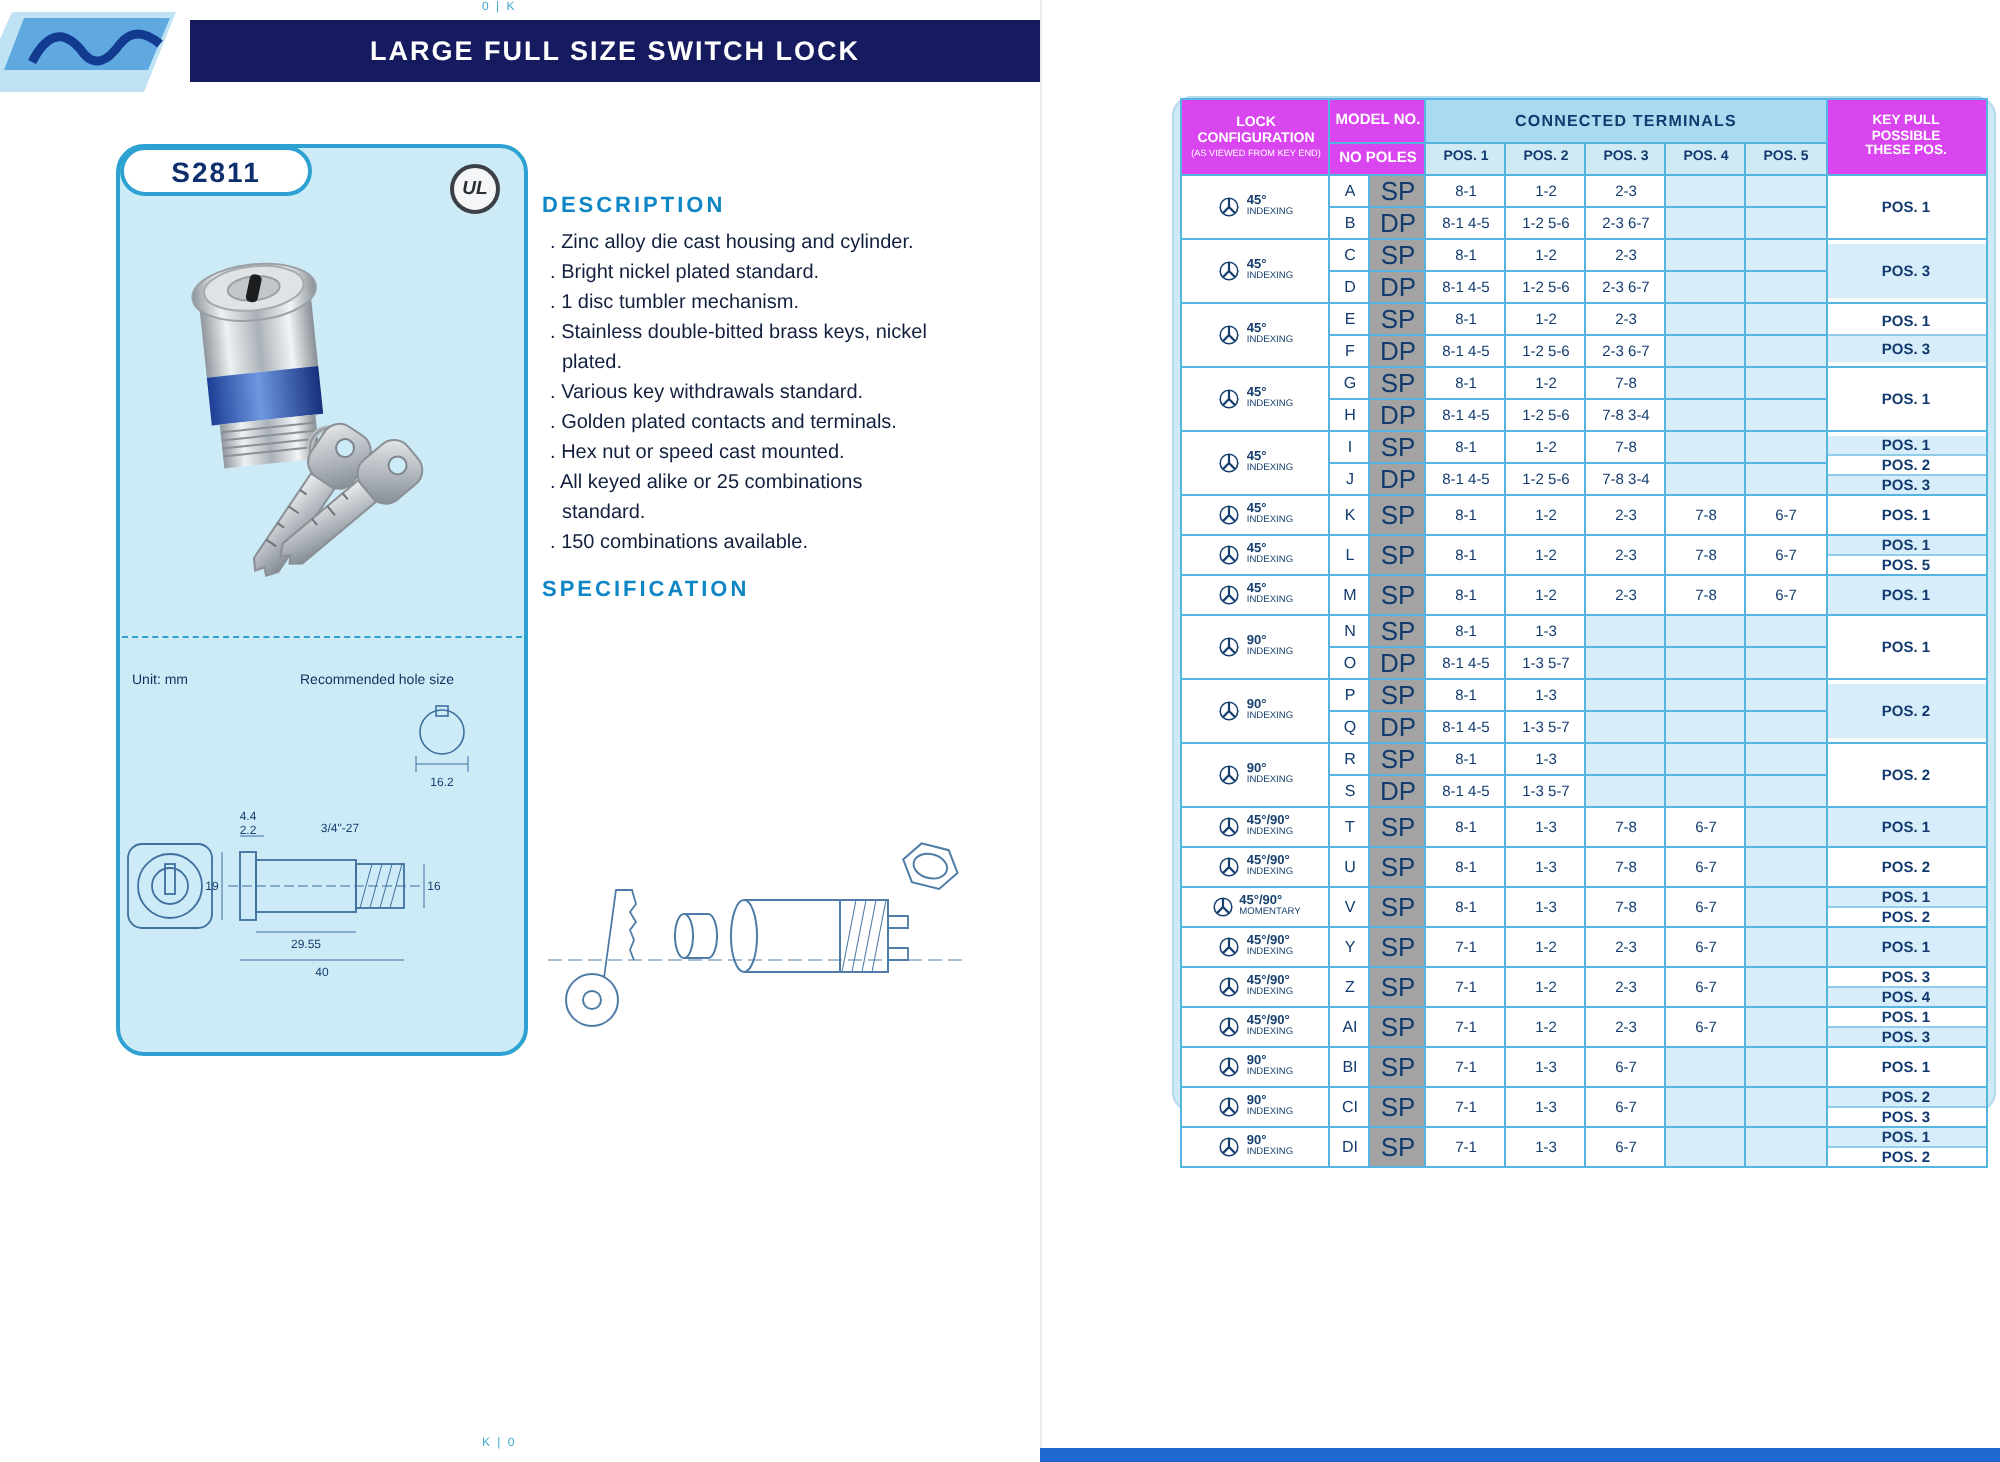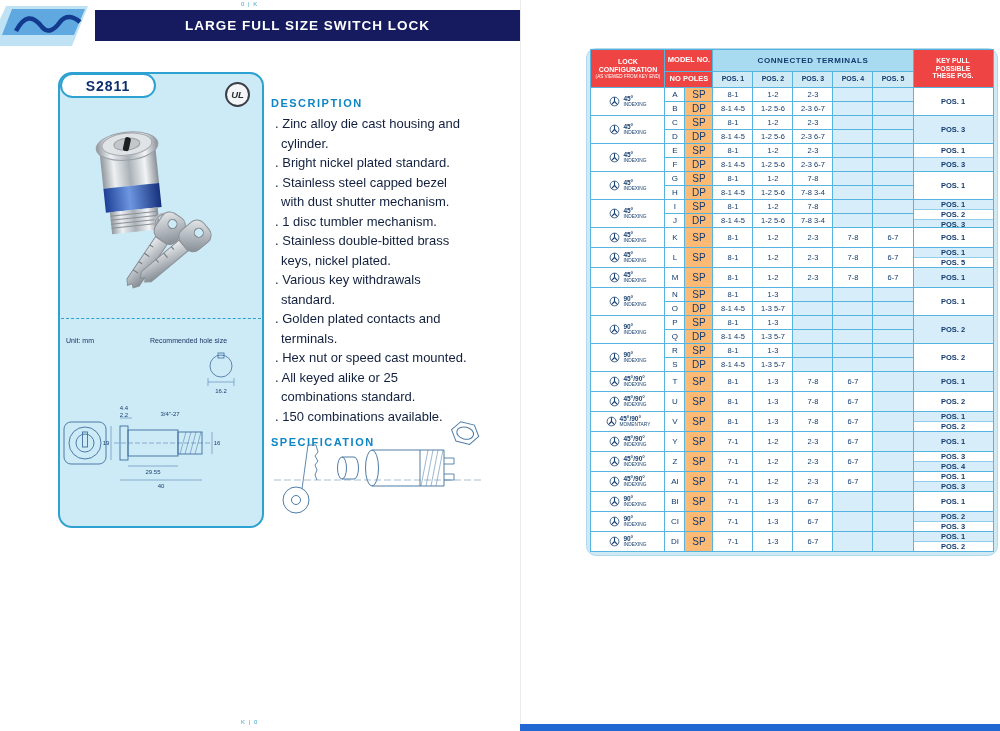--- a/index.html
+++ b/index.html
@@ -27,45 +27,45 @@
   .dash{position:absolute;left:61px;top:318px;width:200px;border-top:1px dashed #2da2d2;}
   .unit-label,.hole-label{position:absolute;top:337px;font-size:7px;color:#12305e;}
   .unit-label{left:66px;}
   .hole-label{left:150px;}
   .tech{position:absolute;left:58px;top:344px;}
   .tech text,.dim{font-size:6px;fill:#17406e;font-family:"Liberation Sans",sans-serif;}
 
   .desc{position:absolute;left:271px;top:97px;width:200px;}
   .sec-title{color:#0e85c5;font-weight:bold;font-size:11px;letter-spacing:1.5px;margin:0 0 5px 0;}
   .sec-title.spec{margin-top:10px;}
-  .desc ul{list-style:none;margin:0;padding:0;font-size:13px;color:#12203e;line-height:1.5;}
+  .desc ul{list-style:none;margin:0;padding:0;font-size:10px;color:#12203e;line-height:1.5;}
   .desc li{padding-left:10px;text-indent:-6px;}
   .desc li::before{content:". ";}
   .exploded{position:absolute;left:272px;top:402px;}
 
   
   .card{position:absolute;left:586px;top:48px;width:412px;height:508px;background:#cfe9f5;
         border:1px solid #b2d9ec;border-radius:10px;box-sizing:border-box;}
   .tbl-title{text-align:center;font-family:"Liberation Serif",serif;font-weight:bold;color:#13265c;
              font-size:13.5px;padding:7px 0 5px 0;letter-spacing:0.4px;}
   table{border-collapse:collapse;margin:0 auto;width:402px;table-layout:fixed;}
   th,td{border:1px solid #55b5e0;padding:0;text-align:center;color:#123a6e;overflow:hidden;}
   thead th{line-height:1.15;}
-  .h-cyan{background:#ef4444;color:#ffffff;font-size:7.5px;font-weight:bold;}
+  .h-cyan{background:#d946ef;color:#ffffff;font-size:7.5px;font-weight:bold;}
   .cfg-h div{font-size:7px;}
   .cfg-h .tiny{font-size:4.6px;font-weight:normal;}
   .kp-h div{font-size:6.8px;}
   .h-light{background:#a9dbf0;color:#123a6e;font-size:8px;font-weight:bold;letter-spacing:0.6px;}
   .pos-h{background:#cfe9f5;color:#123a6e;font-size:7px;font-weight:bold;}
   tr.hr1 th{height:21px;}
   tr.hr2 th{height:15px;}
   tbody tr.pair td{height:13px;}
   tbody tr.tall td{height:19px;}
   td.mdl{font-size:8px;background:#ffffff;}
-  td.pol{font-size:10px;background:#fdba74;}
+  td.pol{font-size:13px;background:#a3a3a3;}
   td.val{font-size:7.5px;background:#ffffff;white-space:nowrap;}
   td.val.empty{background:#d7eefa;}
   td.cfg{background:#ffffff;}
   .cfg-wrap{display:flex;align-items:center;justify-content:center;gap:3px;}
   .cfg-ic svg{width:11px;height:11px;display:block;}
   .cfg-tx{display:flex;flex-direction:column;align-items:flex-start;line-height:1.1;}
   .cfg-tx b{font-size:6.5px;color:#17406e;}
   .cfg-tx i{font-style:normal;font-size:4.8px;color:#17406e;}
   td.kpc{background:#ffffff;padding:0;vertical-align:middle;}
   .kp-wrap{display:flex;flex-direction:column;width:100%;}
@@ -198,21 +198,20 @@
     <text x="103" y="144" text-anchor="middle" class="dim">40</text>
     <text x="159" y="101" text-anchor="middle" class="dim">16</text>
     <text x="48" y="101" text-anchor="middle" class="dim">19</text>
   </svg>
 
   <div class="desc">
     <div class="sec-title">DESCRIPTION</div>
     <ul id="desc-list">
         <li>Zinc alloy die cast housing and cylinder.</li>
         <li>Bright nickel plated standard.</li>
-        <li>Stainless steel capped bezel with dust shutter mechanism.</li>
         <li>1 disc tumbler mechanism.</li>
         <li>Stainless double-bitted brass keys, nickel plated.</li>
         <li>Various key withdrawals standard.</li>
         <li>Golden plated contacts and terminals.</li>
         <li>Hex nut or speed cast mounted.</li>
         <li>All keyed alike or 25 combinations standard.</li>
         <li>150 combinations available.</li>
       </ul>
     <div class="sec-title spec">SPECIFICATION</div>
   </div>

